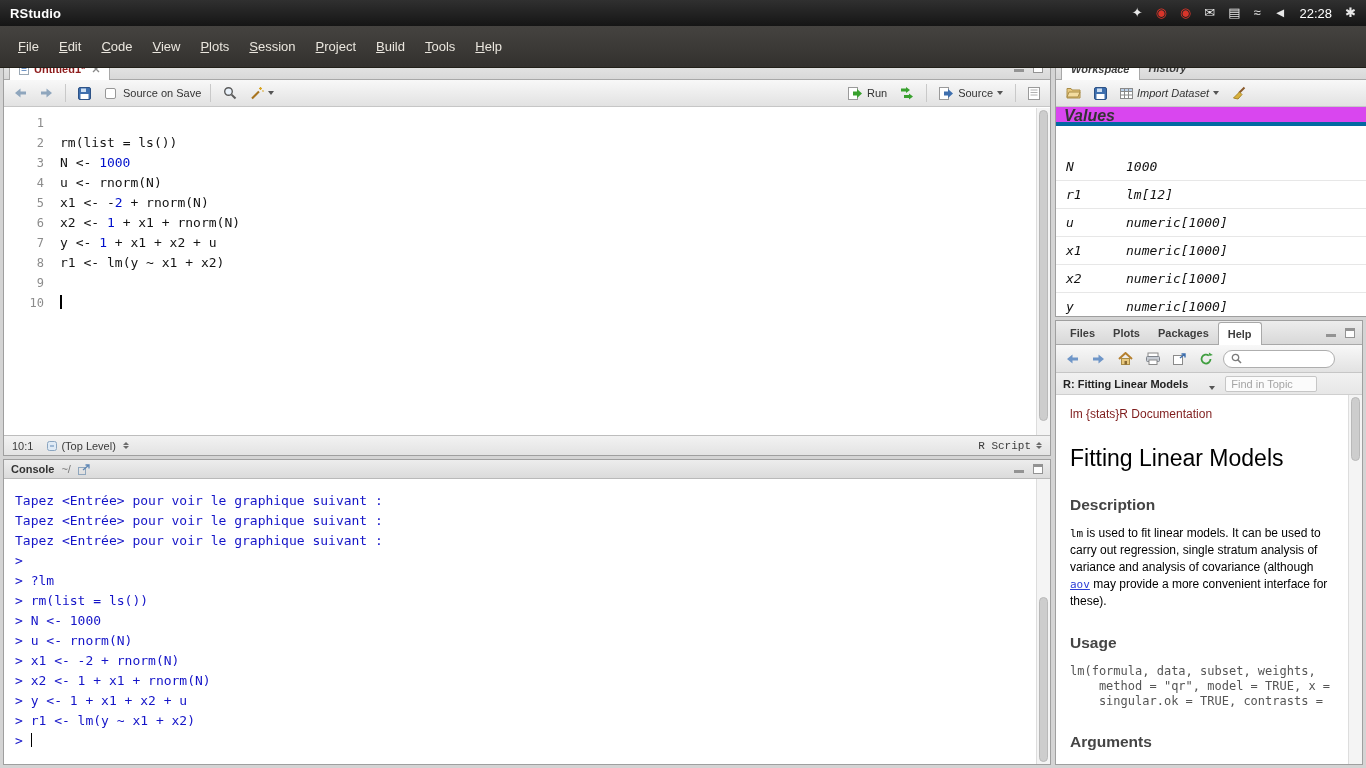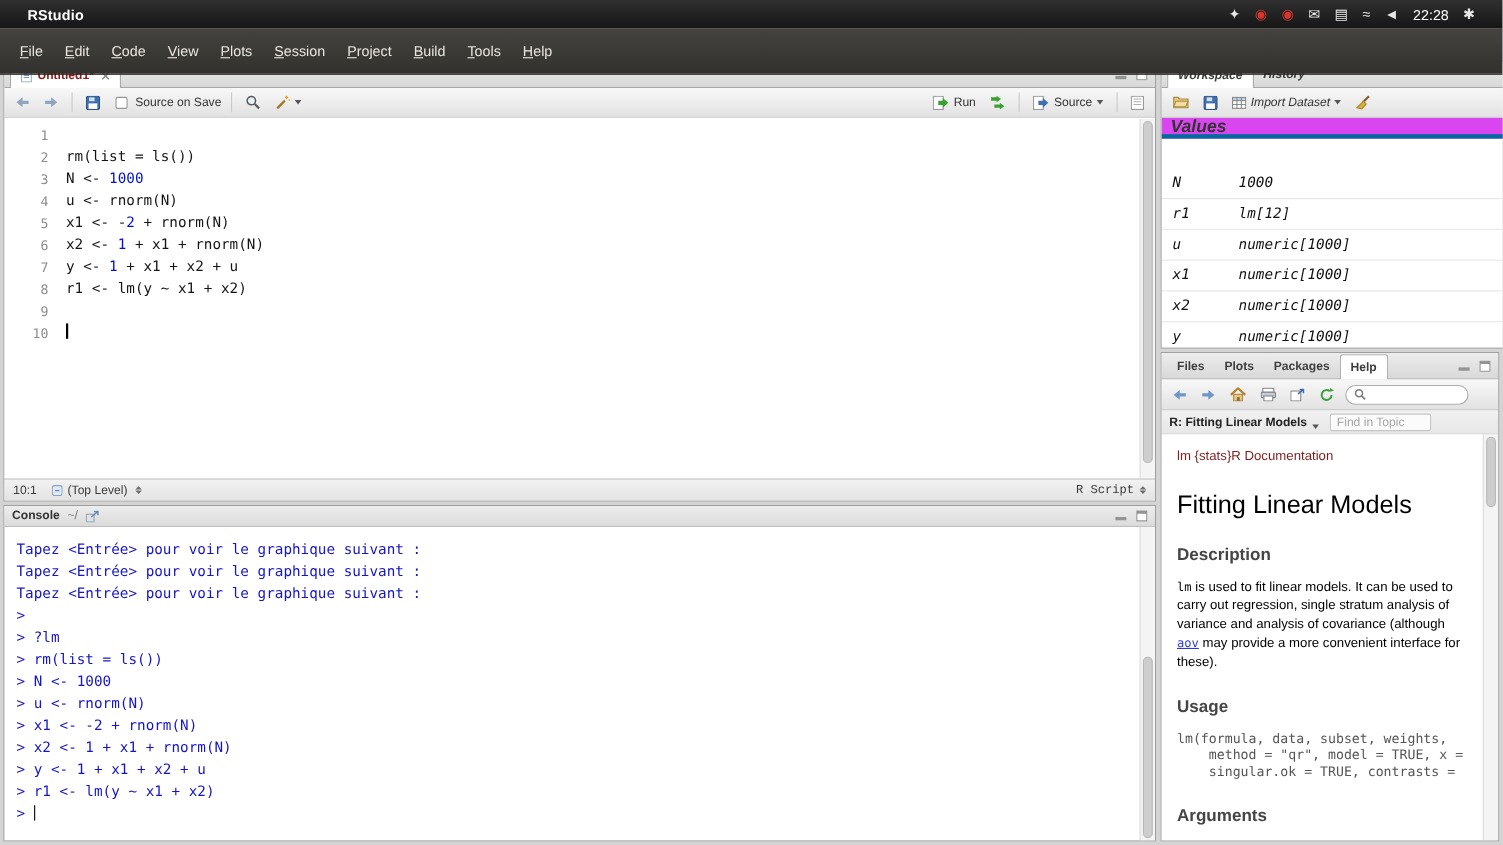--- a/index.html
+++ b/index.html
@@ -1,21 +1,21 @@
 <!DOCTYPE html>
 <html><head>
 <meta charset="utf-8">
 <style>
 *{margin:0;padding:0;box-sizing:border-box;}
 html,body{width:1366px;height:768px;overflow:hidden;}
 body{font-family:"Liberation Sans",sans-serif;background:#d4d4d4;position:relative;}
 svg{display:block;}
 
 
-.topbar{position:absolute;top:0;left:0;right:0;height:26px;background:linear-gradient(#303030,#151515);color:#fff;display:flex;align-items:center;padding:0 25px;z-index:5;}
+.topbar{position:absolute;top:0;left:0;right:0;height:26px;background:linear-gradient(#303030,#151515);color:#fff;display:flex;align-items:center;padding:0 10px;z-index:5;}
 .tb-title{font-weight:bold;font-size:13px;letter-spacing:.2px;}
 .tb-right{margin-left:auto;display:flex;align-items:center;gap:13px;}
 .tray-icons{display:flex;align-items:center;gap:13px;}
 .tray-ic{font-size:13px;color:#e8e8e8;line-height:26px;}
 .tray-icons .tray-ic:nth-of-type(2),.tray-icons .tray-ic:nth-of-type(3){color:#d8352a;}
 .tb-clock{font-size:13px;color:#fff;}
 
 
 .menubar{position:absolute;top:26px;left:0;right:0;height:42px;background:linear-gradient(#454340,#33312e);border-bottom:1px solid #222019;display:flex;align-items:center;padding:0 8px;z-index:5;}
 .menu-item{display:inline-block;color:#eae6de;font-size:13px;padding:0 10px;line-height:24px;cursor:default;}
@@ -80,21 +80,21 @@
 .ws-rows{position:absolute;left:0;right:14px;top:97px;bottom:0;overflow:hidden;}
 .ws-row{height:28px;display:flex;align-items:center;border-bottom:1px solid #e7e7e7;font-family:"DejaVu Sans Mono",monospace;font-size:13px;color:#111;}
 .ws-name{flex:0 0 70px;padding-left:10px;}
 .ws-val{white-space:pre;}
 
 
 .help-toolbar{height:28px;}
 .search-box{display:flex;align-items:center;gap:4px;border:1px solid #aeaeae;border-radius:9px;background:#fff;height:18px;padding:0 7px;width:112px;}
 .search-box input{border:none;outline:none;width:100%;font-size:11px;background:transparent;font-family:"Liberation Sans",sans-serif;}
 .topicbar{height:22px;display:flex;align-items:center;padding:0 7px;gap:10px;background:linear-gradient(#f1f1f1,#e7e7e7);border-bottom:1px solid #cfcfcf;}
-.topic-sel{display:flex;align-items:flex-end;gap:5px;font-size:11px;font-weight:bold;color:#222;}
+.topic-sel{display:flex;align-items:flex-end;gap:21px;font-size:11px;font-weight:bold;color:#222;}
 .find-input{width:92px;height:16px;font-size:11px;border:1px solid #c6c6c6;border-radius:2px;background:#fbfbfb;color:#8f8f8f;padding:0 5px;font-family:"Liberation Sans",sans-serif;outline:none;}
 .find-input::placeholder{color:#a5a5a5;}
 .help-content{position:absolute;top:74px;bottom:0;left:0;right:14px;background:#fff;overflow:hidden;padding:12px 12px 0 14px;}
 .doc-meta{display:flex;justify-content:flex-start;font-size:12px;color:#7f1d1d;}
 .doc-title{font-size:23px;font-weight:400;margin-top:24px;color:#000;}
 .doc-h2{font-size:15.5px;font-weight:bold;color:#454545;margin-top:24px;}
 .doc-para{font-size:12px;line-height:17px;margin-top:11px;color:#000;}
 .mono{font-family:"DejaVu Sans Mono",monospace;font-size:11px;}
 .doc-link{color:#2b3cd6;text-decoration:underline;font-family:"DejaVu Sans Mono",monospace;font-size:11px;cursor:pointer;}
 .usage{margin-top:12px;font-family:"DejaVu Sans Mono",monospace;font-size:12px;line-height:15px;color:#555;}

